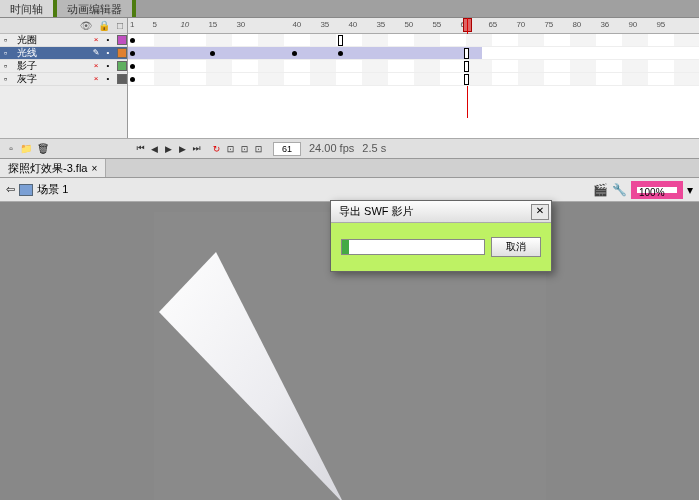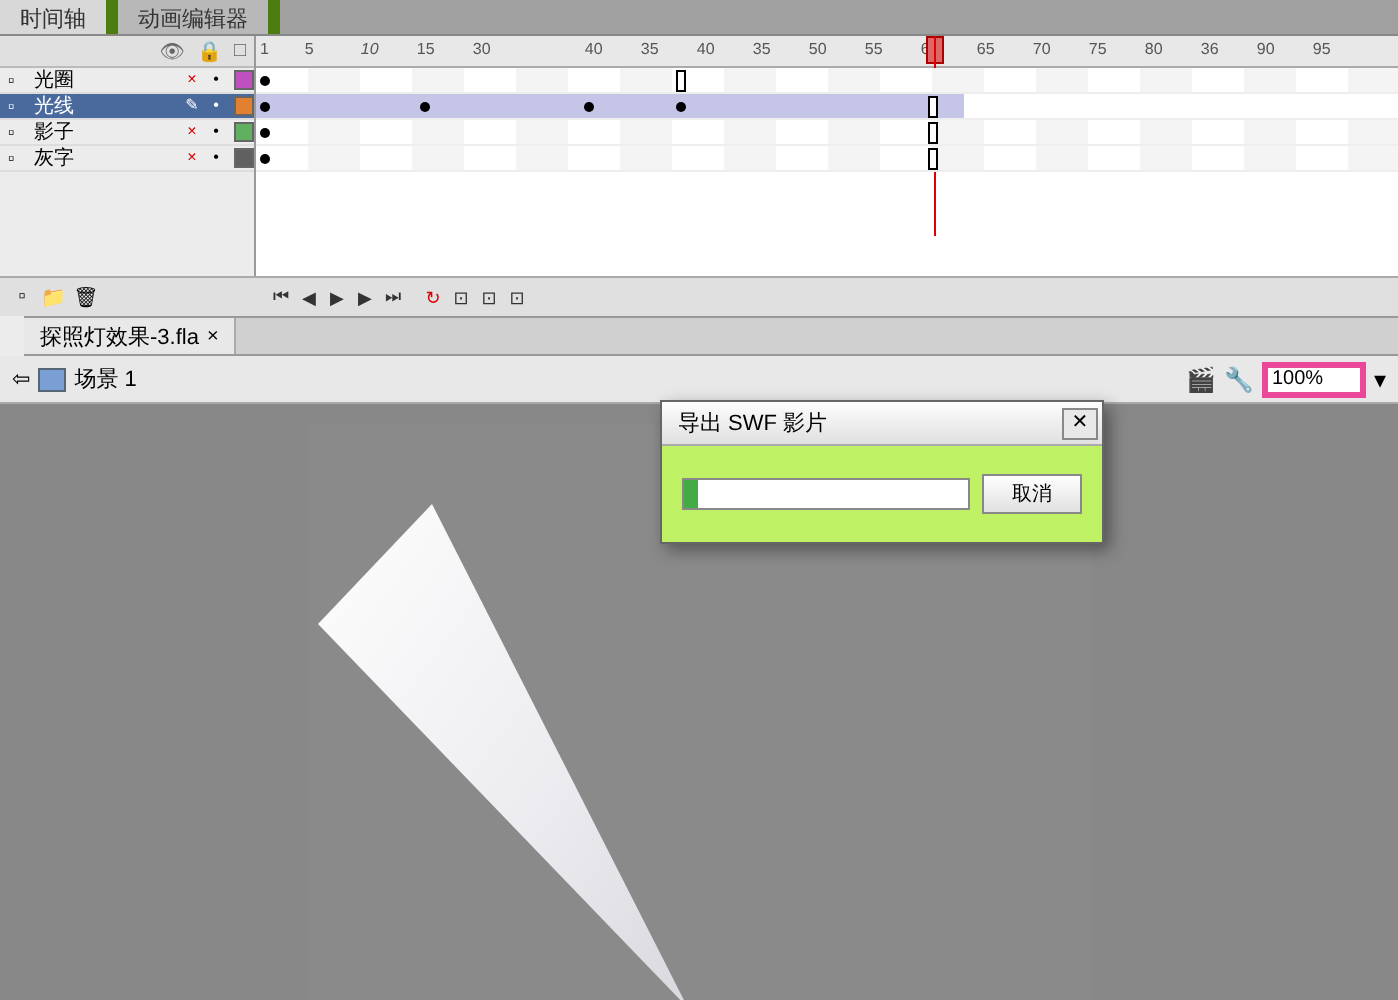--- a/index.html
+++ b/index.html
@@ -1,19 +1,19 @@
 <!DOCTYPE html>
 <html><head>
 <meta charset="utf-8">
 <style>
 * { margin: 0; padding: 0; box-sizing: border-box; font-family: "Microsoft YaHei", sans-serif; font-size: 11px; }
 body { background: #ececec; width: 699px; height: 500px; overflow: hidden; position: relative; }
 
 .panel-tabs { display: flex; background: #a0a0a0; height: 18px; border-bottom: 1px solid #888; }
-.panel-tab { padding: 2px 10px; background: #b8b8b8; border-right: 6px solid #4d7c0f; color: #333; cursor: pointer; }
+.panel-tab { padding: 2px 10px; background: #b8b8b8; border-right: 4px solid #4d7c0f; color: #333; cursor: pointer; }
 .panel-tab.active { background: #d8d8d8; }
 
 .timeline-area { background: #ececec; height: 120px; display: flex; }
 .layers-panel { width: 128px; background: #ececec; border-right: 1px solid #999; }
 .layer-header { height: 16px; background: #e0e0e0; border-bottom: 1px solid #bbb; display: flex; align-items: center; justify-content: flex-end; padding-right: 4px; gap: 6px; }
 .layer-header span { font-size: 10px; color: #666; }
 .layer-row { height: 13px; display: flex; align-items: center; padding-left: 4px; border-bottom: 1px solid #ddd; gap: 3px; }
 .layer-row.selected { background: #4a6a9e; color: #fff; }
 .layer-icon { width: 10px; height: 10px; font-size: 9px; display: inline-flex; align-items: center; }
 .layer-name { flex: 1; font-size: 10px; }
@@ -33,30 +33,30 @@
 .playhead-marker { position: absolute; top: 0; left: 335px; width: 9px; height: 14px; background: #d66; border: 1px solid #a00; }
 
 .timeline-footer { height: 20px; background: #e0e0e0; border-top: 1px solid #aaa; display: flex; align-items: center; }
 .layer-controls { width: 128px; display: flex; gap: 2px; padding-left: 4px; }
 .layer-controls span { width: 14px; height: 14px; font-size: 10px; cursor: pointer; display: inline-flex; align-items: center; justify-content: center; }
 .playback { display: flex; align-items: center; gap: 1px; padding-left: 6px; }
 .playback span { width: 13px; height: 13px; font-size: 9px; cursor: pointer; display: inline-flex; align-items: center; justify-content: center; color: #333; }
 .frame-info { display: flex; gap: 8px; margin-left: 8px; font-size: 9px; color: #555; }
 .frame-info input { width: 28px; height: 14px; font-size: 9px; border: 1px solid #aaa; text-align: center; }
 
-.doc-tabs { height: 20px; background: #d0d0d0; border-top: 1px solid #999; border-bottom: 1px solid #999; display: flex; margin-left: 12px; }
+.doc-tabs { height: 20px; background: #d0d0d0; border-top: 1px solid #999; border-bottom: 1px solid #999; display: flex; }
 .doc-tab { padding: 2px 8px; background: #e8e8e8; border-right: 1px solid #aaa; display: flex; align-items: center; gap: 4px; }
 .doc-tab .close { font-size: 10px; cursor: pointer; }
 
 .breadcrumb-bar { height: 24px; background: #e8e8e8; border-bottom: 1px solid #aaa; display: flex; align-items: center; padding: 0 6px; justify-content: space-between; }
 .breadcrumb { display: flex; align-items: center; gap: 4px; }
 .bc-icon { width: 14px; height: 12px; background: #7a9fd4; border: 1px solid #567; }
 .zoom-controls { display: flex; align-items: center; gap: 4px; }
 .zoom-controls span { font-size: 12px; }
-.zoom-select { width: 52px; height: 18px; border: 3px solid #ec4899; background: #fff; font-size: 10px; padding-left: 2px; }
+.zoom-select { width: 52px; height: 18px; border: 6px solid #ec4899; background: #fff; font-size: 10px; padding-left: 2px; }
 
 .stage-area { height: 318px; background: #888; display: flex; justify-content: center; padding-top: 10px; overflow: auto; position: relative; }
 .stage { width: 392px; height: 290px; background: #8a8a8a; position: relative; }
 .triangle-shape { position: absolute; left: 0px; top: 40px; }
 
 .dialog { position: absolute; left: 330px; top: 200px; width: 222px; background: #bef264; border: 1px solid #666; box-shadow: 3px 3px 8px rgba(0,0,0,0.4); }
 .dialog-title { height: 22px; background: linear-gradient(#fdfdfd, #e0e0e0); border-bottom: 1px solid #aaa; display: flex; align-items: center; justify-content: space-between; padding: 0 2px 0 8px; font-size: 11px; }
 .dialog-close { width: 18px; height: 16px; background: #e8e8e8; border: 1px solid #888; font-size: 10px; text-align: center; cursor: pointer; }
 .dialog-body { padding: 14px 10px; display: flex; align-items: center; gap: 6px; }
 .progress { flex: 1; height: 16px; border: 1px solid #888; background: #fff; position: relative; }
@@ -172,20 +172,25 @@
     <span>⏮</span>
     <span>◀</span>
     <span>▶</span>
     <span>▶</span>
     <span>⏭</span>
     <span style="margin-left:6px;color:#d00">↻</span>
     <span>⊡</span>
     <span>⊡</span>
     <span>⊡</span>
   </div>
+  <div class="frame-info">
+    <input value="61" style="">
+    <span><span>24.00</span> <span>fps</span></span>
+    <span><span>2.5</span> <span>s</span></span>
+  </div>
 </div>
 
 <div class="doc-tabs">
   <div class="doc-tab">
     <span>探照灯效果-3.fla</span>
     <span class="close">×</span>
   </div>
 </div>
 
 <div class="breadcrumb-bar">

